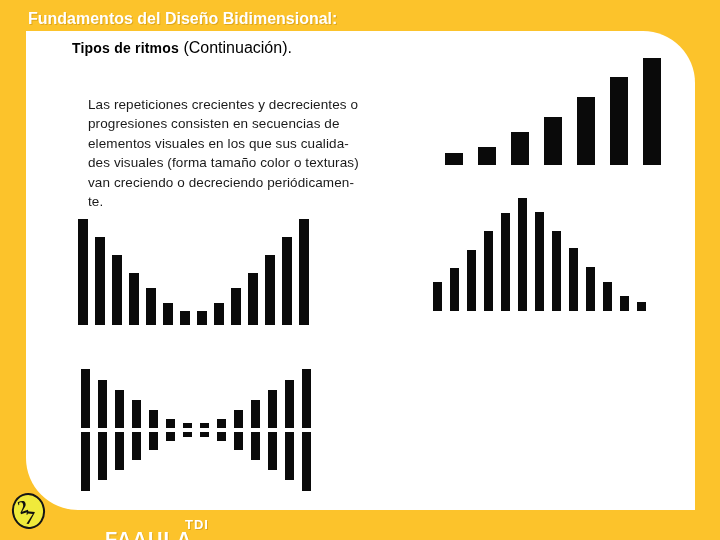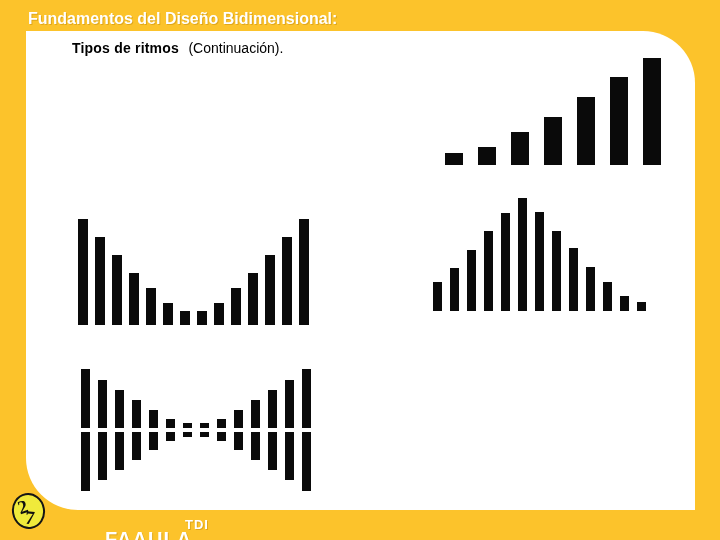--- a/index.html
+++ b/index.html
@@ -18,21 +18,21 @@
     position:absolute;left:28px;top:4px;height:24px;
     display:flex;align-items:flex-end;gap:2px;
     color:#ffffff;font-weight:bold;font-size:16px;
     text-shadow:1px 1px 0 rgba(217,162,26,0.85);
     white-space:nowrap;
   }
   .title-row{
     position:absolute;left:72px;top:39px;white-space:nowrap;color:#000;
   }
   .title-row .main{font-size:14px;font-weight:bold;letter-spacing:0.2px;}
-  .title-row .sub{font-size:14px;font-weight:normal;margin-left:5px;}
+  .title-row .sub{font-size:16px;font-weight:normal;}
   .para{
     position:absolute;color:#1a1a1a;white-space:pre-line;
     font-size:13.5px;line-height:19.5px;letter-spacing:0.1px;
   }
   .para.p1{left:88px;top:81px;width:350px;}
   .para.p2{left:378px;top:352px;width:325px;}
   .bars{position:absolute;display:flex;align-items:flex-end;}
   .bars.mirrored{align-items:center;}
   .mirror-col{display:flex;flex-direction:column;justify-content:center;}
   .bar{background:#0a0a0a;flex:0 0 auto;}
@@ -59,20 +59,26 @@
 
   <div class="header-band">
     <span>Fundamentos del Diseño Bidimensional:</span>
   </div>
 
   <div class="title-row">
     <span class="main">Tipos de ritmos</span>
     <span class="sub">(Continuación).</span>
   </div>
 
+  <p class="para p1">Las repeticiones crecientes y decrecientes o
+progresiones consisten en secuencias de
+elementos visuales en los que sus cualida-
+des visuales (forma tamaño color o texturas)
+van creciendo o decreciendo periódicamen-
+te.</p>
 
   <div id="fig-ascending" class="bars" style="column-gap: 15px;">
       <div class="bar" style="width: 18px; height: 12px;"></div>
       <div class="bar" style="width: 18px; height: 18px;"></div>
       <div class="bar" style="width: 18px; height: 33px;"></div>
       <div class="bar" style="width: 18px; height: 48px;"></div>
       <div class="bar" style="width: 18px; height: 68px;"></div>
       <div class="bar" style="width: 18px; height: 88px;"></div>
       <div class="bar" style="width: 18px; height: 107px;"></div>
     </div>

